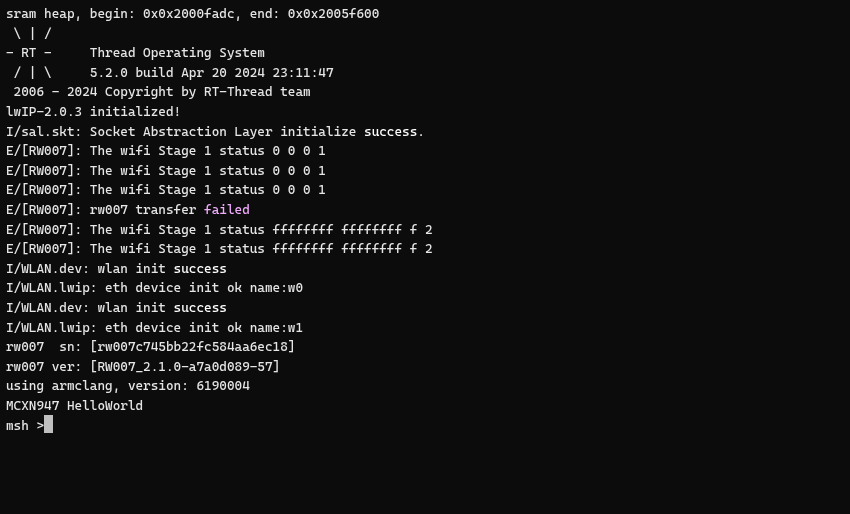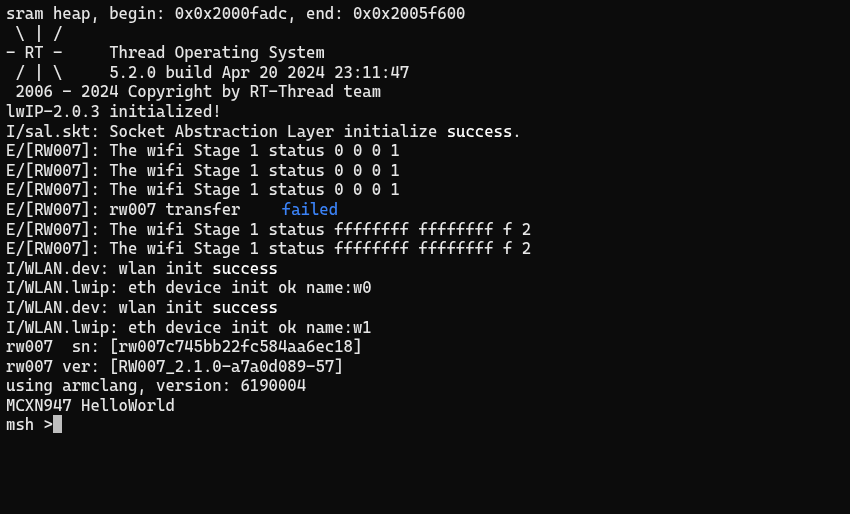--- a/index.html
+++ b/index.html
@@ -5,30 +5,30 @@
   html, body {
     margin: 0;
     padding: 0;
     width: 850px;
     height: 514px;
     background: #0c0c0c;
     overflow: hidden;
   }
   .terminal {
     font-family: "Cascadia Mono", "Consolas", "Menlo", "Courier New", monospace;
-    font-size: 16px;
+    font-size: 13px;
     line-height: 19.6px;
     color: #e6e6e6;
     padding: 4px 6px;
     white-space: pre;
     letter-spacing: 0px;
   }
   .line { display: block; }
   .green { color: #ffffff; }
-  .red   { color: #3b82f6; margin-left: 32px; }
+  .red   { color: #f0abfc; }
   .cursor {
     display: inline-block;
     width: 9px;
     height: 18px;
     background: #bfbfbf;
     vertical-align: -3px;
   }
 </style>
 </head>
 <body>

